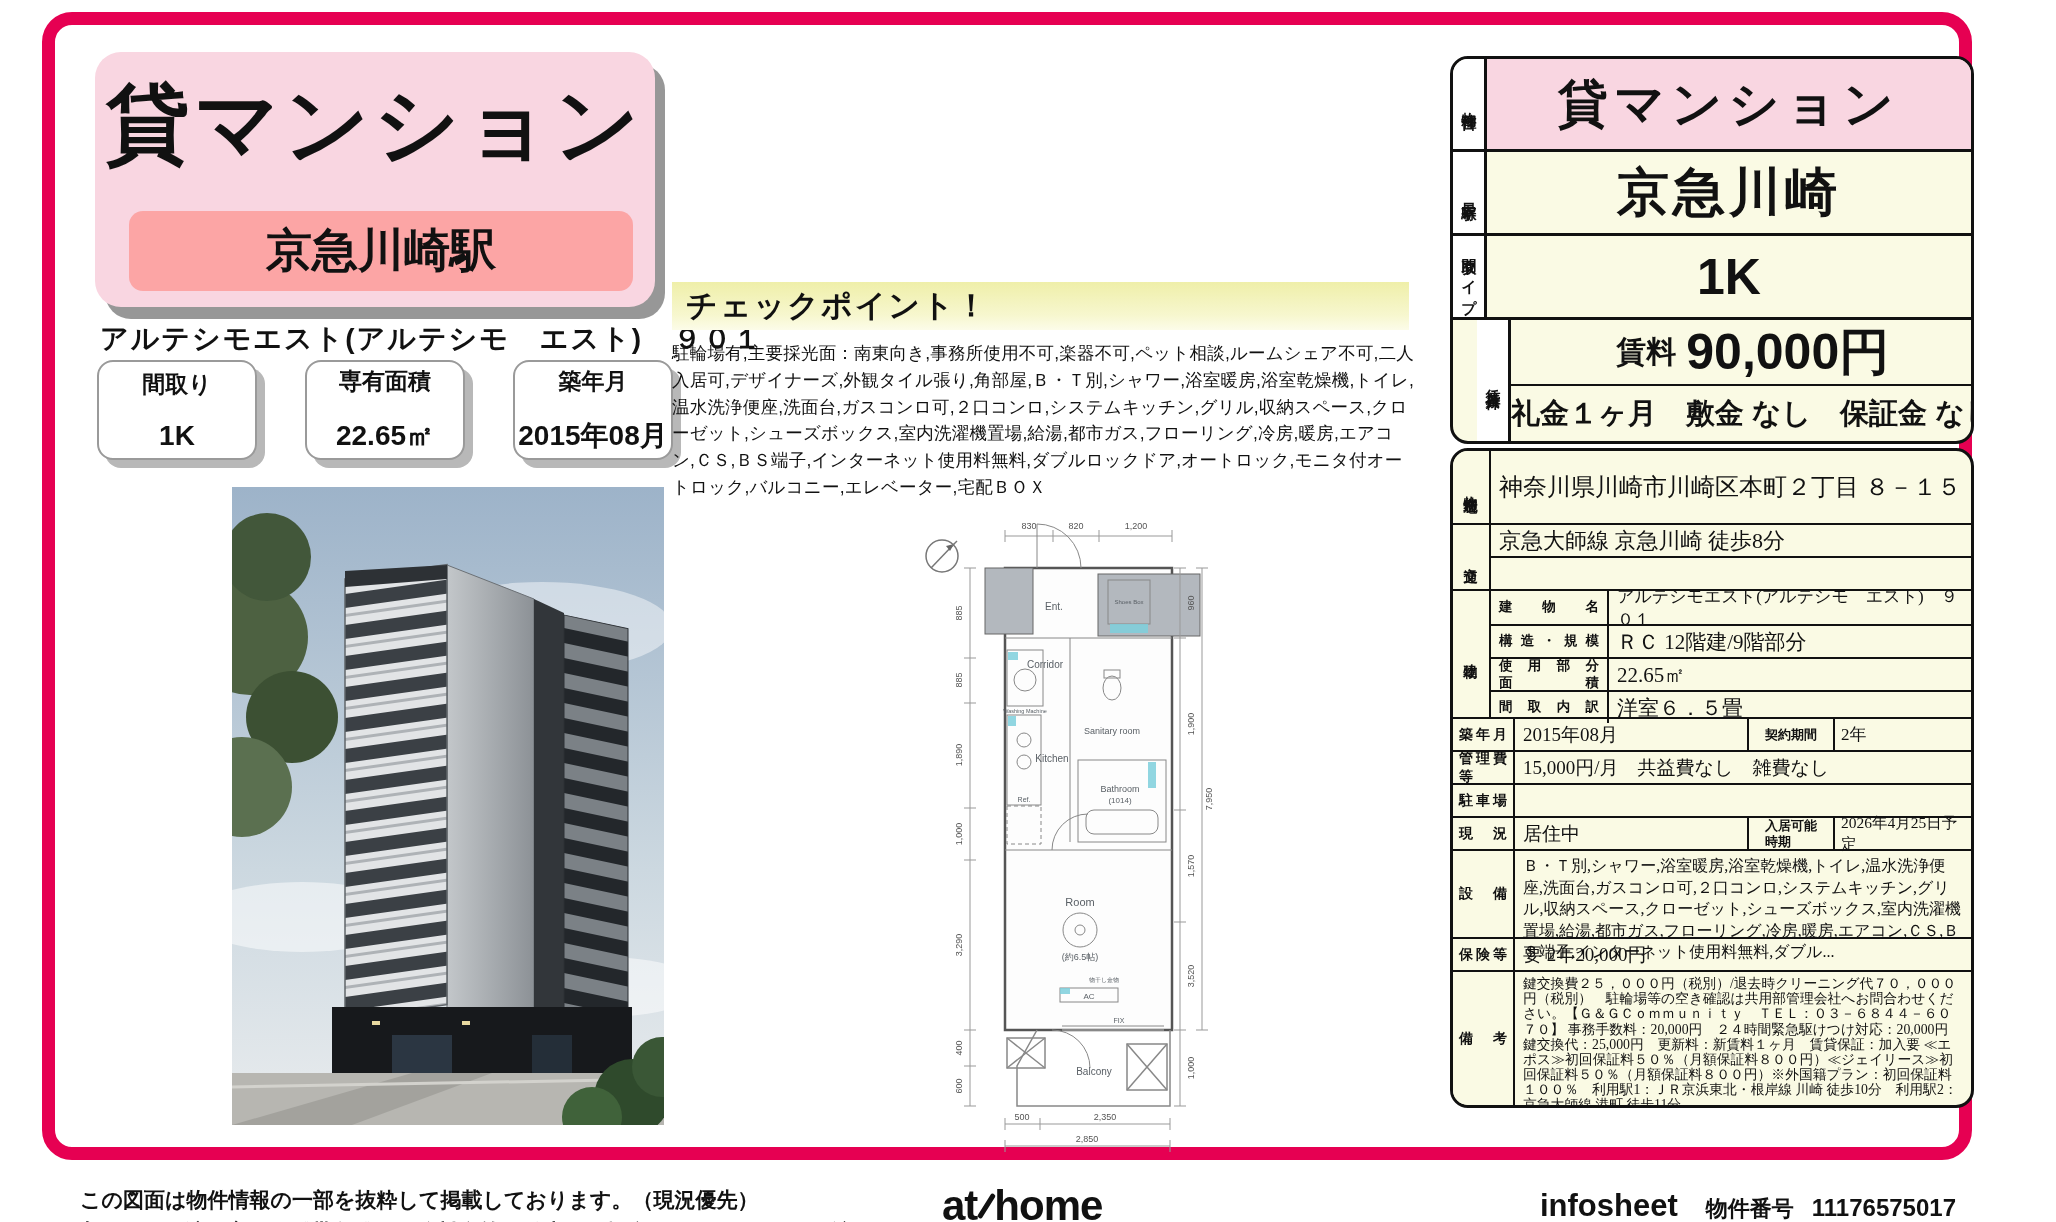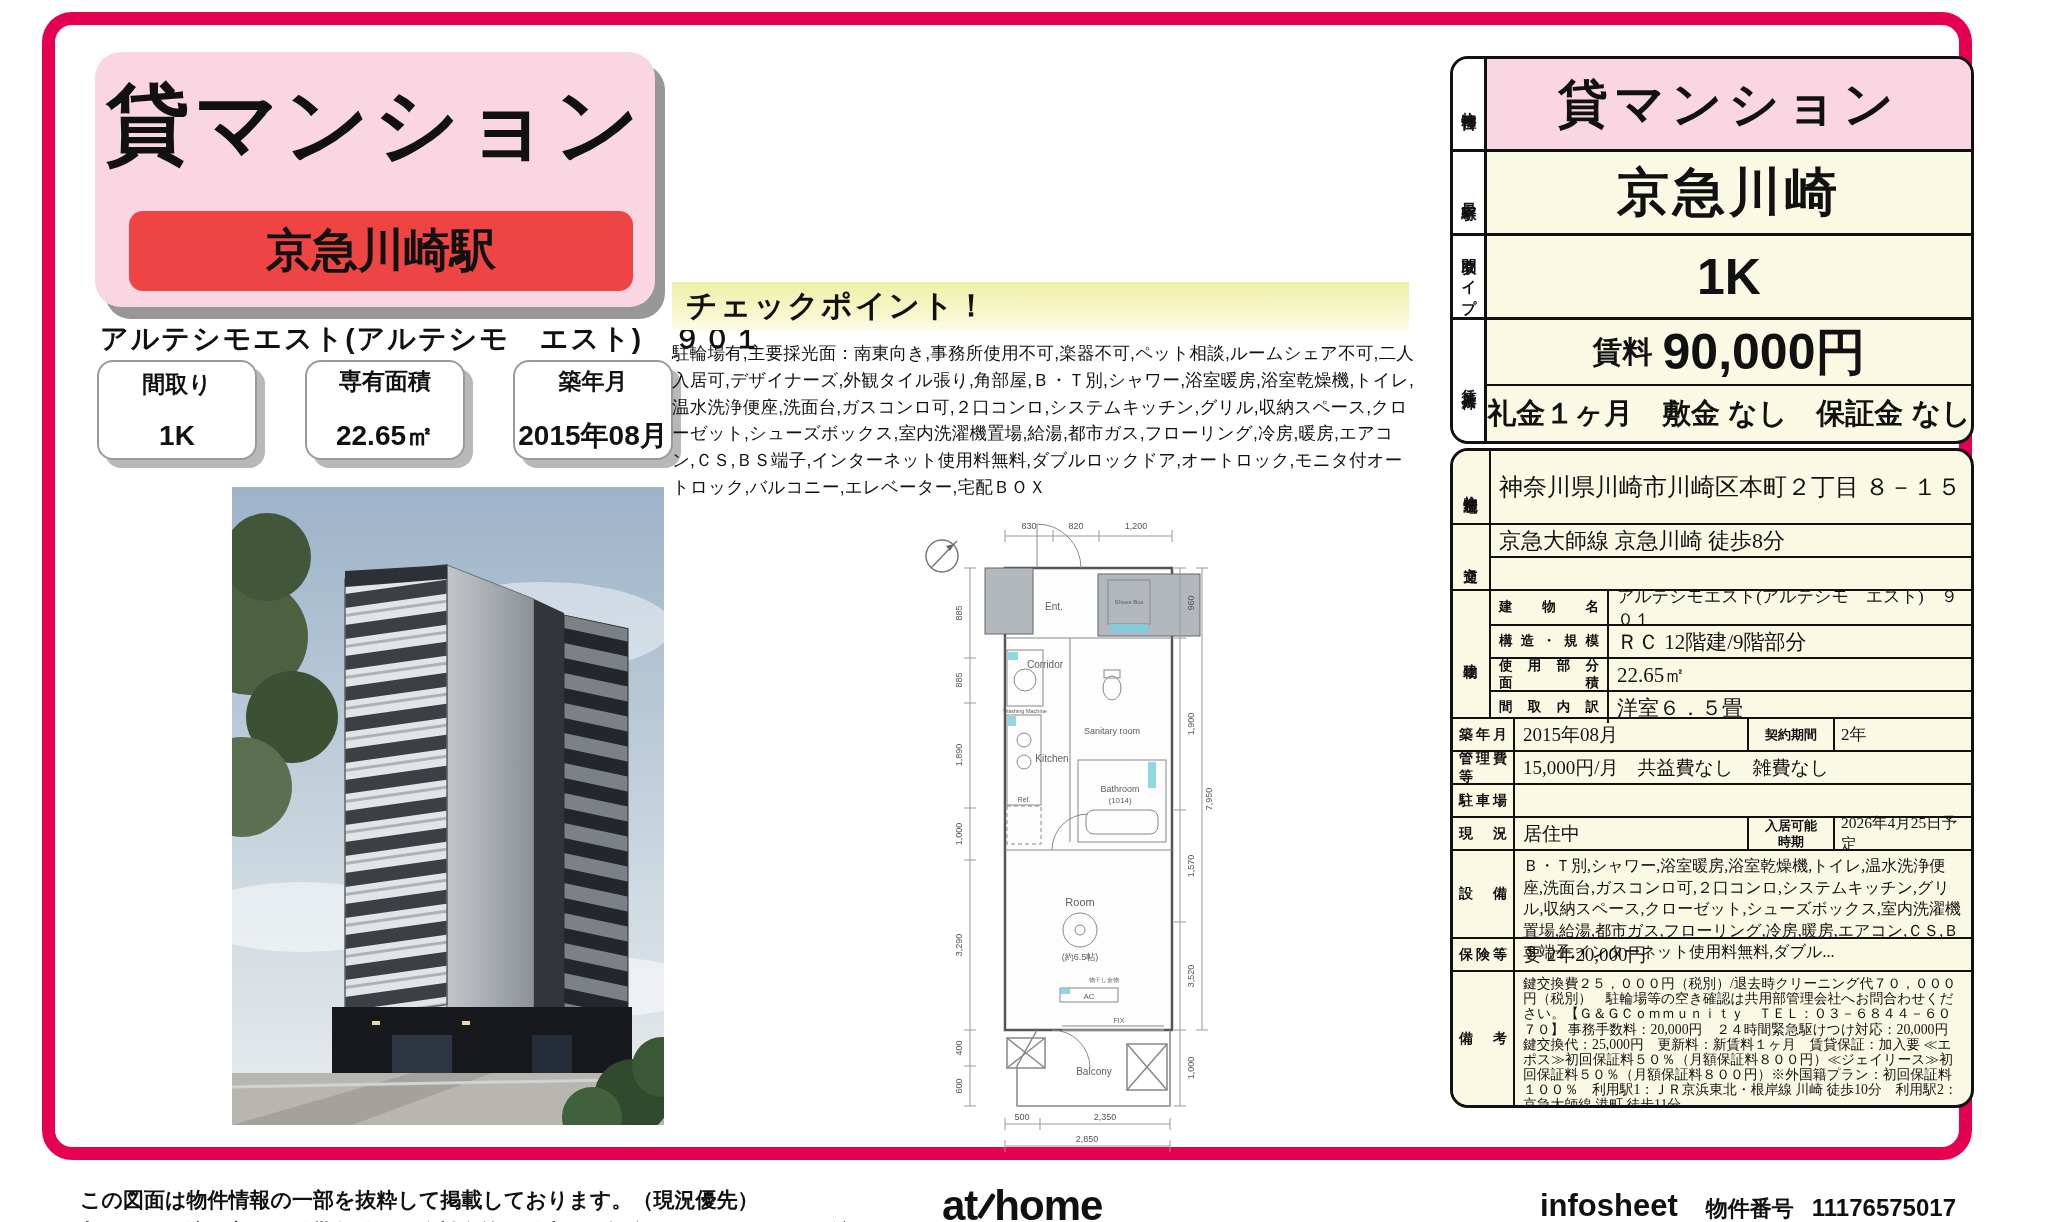--- a/index.html
+++ b/index.html
@@ -10,21 +10,21 @@
   
   .frame { left:42px; top:12px; width:1930px; height:1148px;
            border:13px solid #e60052; border-radius:30px; background:#fff; }
 
   
   .title-card { left:95px; top:52px; width:560px; height:255px; background:#f9d6e1;
                 border-radius:26px; box-shadow:10px 12px 0 rgba(125,125,125,.8); }
   .title-main { width:100%; text-align:center; margin-top:14px; font-size:84px;
                 font-weight:900; letter-spacing:4px; line-height:1.4; }
   .station-box { position:absolute; left:22px; right:22px; bottom:16px; height:80px;
-                 background:#ef4444; border-radius:14px; display:flex; align-items:center;
+                 background:#fca5a5; border-radius:14px; display:flex; align-items:center;
                  justify-content:center; font-size:46px; font-weight:900;margin-left:12px; }
   .prop-name { left:100px; top:320px; font-size:28px; font-weight:600; letter-spacing:2px; }
 
   
   .summary-row { left:97px; top:360px; display:flex; gap:48px; }
   .sum-box { width:160px; height:100px; background:#fff; border:2px solid #9a9a9a;
              border-radius:16px; box-shadow:8px 8px 0 #b8b8b8; display:flex;
              flex-direction:column; align-items:center; justify-content:center; gap:20px; }
   .sum-label { font-size:23px; font-weight:700; }
   .sum-value { font-size:28px; font-weight:900; white-space:nowrap; }
@@ -43,21 +43,21 @@
   .t1row { display:flex; border-top:3px solid #111; }
   .t1row:first-child { border-top:none; }
   .vlab { width:34px; min-width:34px; background:#fff; border-right:3px solid #111;
           display:flex; align-items:center; justify-content:center;
           writing-mode:vertical-rl; text-orientation:upright;
           font-size:15px; font-weight:700; letter-spacing:2px; padding:6px 0; }
   .t1val { flex:1; display:flex; align-items:center; justify-content:center; }
   .t1r1 { height:90px; } .t1r1 .t1val { background:#f9d6e1; font-size:50px; font-weight:900; letter-spacing:6px; }
   .t1r2 { height:84px; } .t1r2 .t1val { font-size:52px; font-weight:900; letter-spacing:4px; }
   .t1r3 { height:84px; } .t1r3 .t1val { font-size:50px; font-weight:900; }
-  .t1r4 { height:124px; }
+  .t1r4 { height:124px;padding-left:24px; }
   .rentwrap { flex:1; display:flex; flex-direction:column; }
   .rentline { height:66px; border-bottom:2px solid #111; display:flex; align-items:center;
               justify-content:center; gap:10px; }
   .rent-label { font-size:30px; font-weight:700; }
   .rent-value { font-size:50px; font-weight:900; }
   .termsline { flex:1; display:flex; align-items:center; justify-content:center;
                font-size:29px; font-weight:900; white-space:nowrap; }
 
   
   .t2 { left:1450px; top:448px; width:524px; border:3px solid #111; border-radius:18px;
@@ -79,21 +79,21 @@
   .stack > .srow:first-child { border-top:none; }
   .sublab { width:118px; min-width:118px; border-right:2px solid #111; font-size:13.5px;
             font-weight:700; display:flex; align-items:center; padding:0 8px; }
   .rA { height:72px; } .rA .val { font-size:24px; }
   .rB { height:66px; } .rB .srow { height:21px; } .rB .val { font-size:22px; }
   .rC { height:128px; } .rC .srow { height:33px; }
   .rD,.rE,.rF,.rG,.rI { height:33px; }
   .rH { height:88px; } .rJ { height:135px; }
   .lab2 { width:88px; min-width:88px; border-left:2px solid #111; border-right:2px solid #111;
           font-size:13px; font-weight:700; display:flex; align-items:center;
-          justify-content:center; text-align:center; }
+          justify-content:center; }
   .val2 { width:136px; min-width:136px; display:flex; align-items:center; padding:0 6px;
           font-size:17px;border-radius:13px; }
   .longtxt { font-size:16px; line-height:1.35; align-items:flex-start; padding:4px 8px; }
   .rJ .longtxt { font-size:13.8px; line-height:1.1; }
 
   
   .foot-left { left:80px; top:1184px; font-size:21px; font-weight:700; line-height:1.5; }
   .logo { left:942px; top:1182px; display:flex; align-items:center; font-size:42px;
           font-weight:900; letter-spacing:-1px; }
   .logo-slash { display:inline-block; width:5px; height:28px; background:#111;

